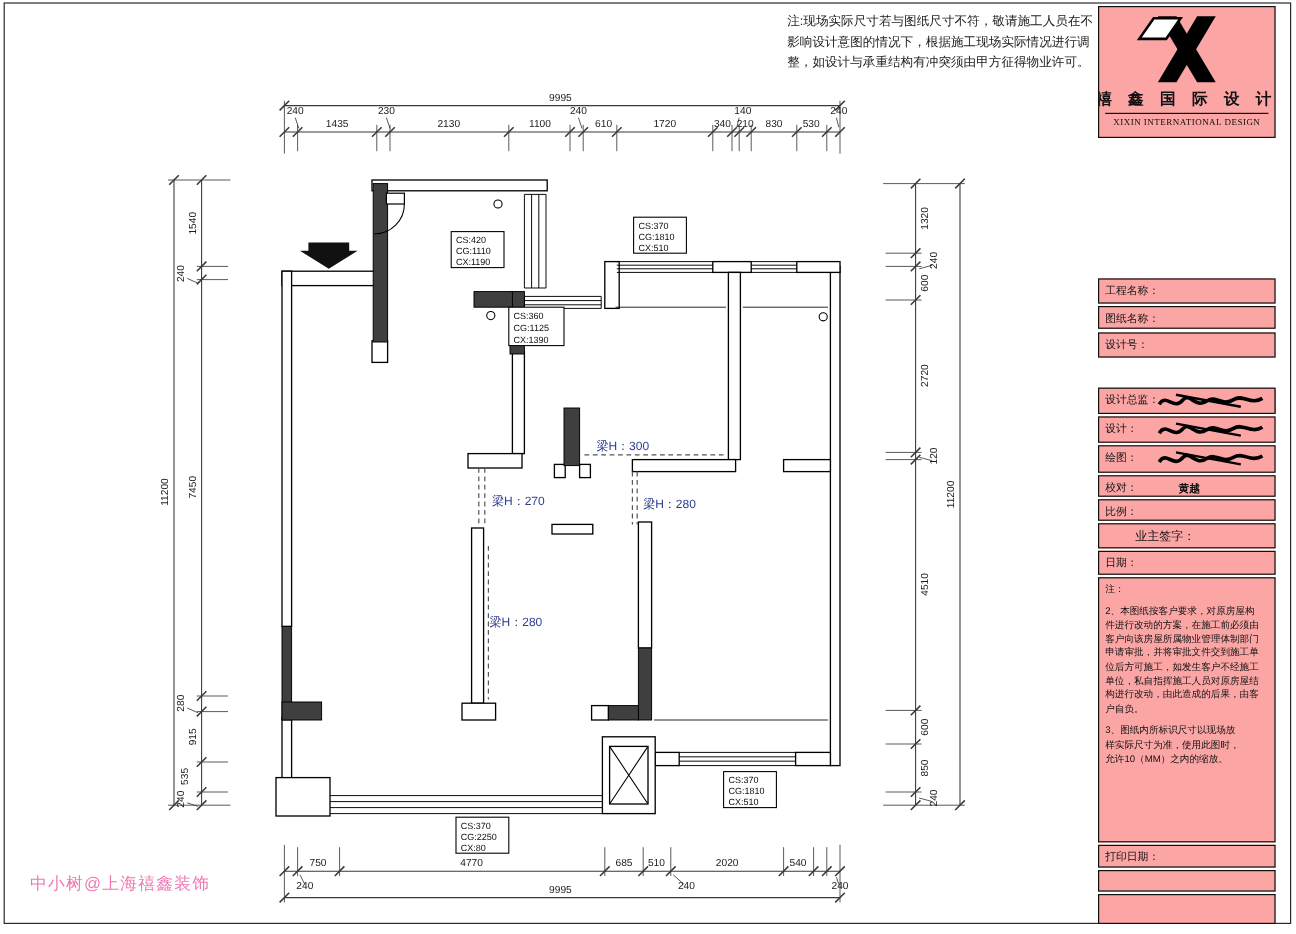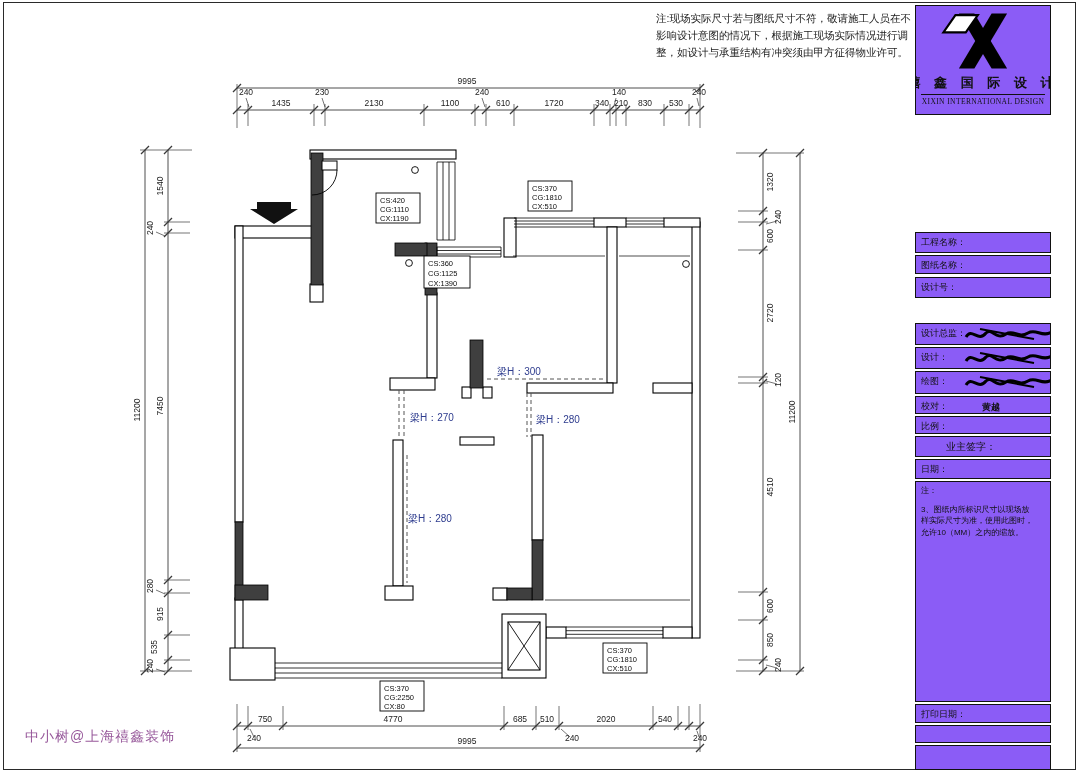--- a/index.html
+++ b/index.html
@@ -1,28 +1,28 @@
 <!DOCTYPE html>
 <html><head>
 <meta charset="utf-8">
 <style>
   html,body{margin:0;padding:0;background:#fff;}
   #page{position:relative;width:1080px;height:778px;background:#fff;overflow:hidden;
         font-family:"Liberation Sans","DejaVu Sans",sans-serif;color:#111;}
   #frame{position:absolute;left:3px;top:2px;width:1073px;height:768px;border:1px solid #2a2a2a;box-sizing:border-box;}
   #topnote{position:absolute;left:656px;top:10px;font-size:10.5px;line-height:1.62;white-space:pre;color:#1b1b1b;}
-  #watermark{position:absolute;left:25px;top:728px;font-size:14px;color:#701a75;opacity:.75;letter-spacing:1px;}
+  #watermark{position:absolute;left:25px;top:728px;font-size:14px;color:#ec4899;opacity:.75;letter-spacing:1px;}
   #plan{position:absolute;left:0;top:0;}
   svg text{font-family:"Liberation Sans","DejaVu Sans",sans-serif;}
   .dimtxt{font-size:8.5px;fill:#1c1c1c;text-anchor:middle;}
   .boxtxt{font-size:7.5px;fill:#0d0d0d;}
   .beamtxt{font-size:10px;fill:#2e3c8e;}
   
   #titleblock{position:absolute;left:913px;top:2px;width:160px;height:768px;}
-  .tb-row{position:absolute;left:2px;width:136px;border:1px solid #111;background:#8b5cf6;box-sizing:border-box;
+  .tb-row{position:absolute;left:2px;width:148px;border:1px solid #111;background:#fca5a5;box-sizing:border-box;
           font-size:9px;padding:3px 5px;overflow:hidden;}
   .tb-logo{display:flex;flex-direction:column;align-items:center;justify-content:flex-start;padding-top:4px;}
   .cn-name{font-size:13px;letter-spacing:5px;font-weight:bold;margin-top:2px;white-space:nowrap;}
   .en-name{font-family:"Liberation Serif","DejaVu Serif",serif;font-size:7.5px;letter-spacing:.4px;margin-top:2px;
            border-top:1px solid #111;width:100%;text-align:center;padding-top:2px;}
   .cred-line{text-align:center;font-size:9.5px;line-height:18px;white-space:nowrap;}
   .f11{font-size:11px;}
   .f10{font-size:10px;}
   .sig{position:absolute;left:46px;top:0px;}
   .check-val{position:absolute;left:66px;top:4px;font-weight:bold;font-size:9px;}
@@ -261,20 +261,28 @@
     <div class="tb-row" style="top:394px;height:18px;">
       <span>校对：</span>
       <span class="check-val">黄越</span>
     </div>
     <div class="tb-row" style="top:414px;height:18px;">比例：</div>
     <div class="tb-row f10" style="top:434px;height:21px;padding-left:30px;">业主签字：</div>
     <div class="tb-row" style="top:457px;height:20px;">日期：</div>
 
     <div class="tb-row tb-notes" style="top:479px;height:221px;">
       <p class="notes-head">注：</p>
+      <p>2、本图纸按客户要求，对原房屋构
+件进行改动的方案，在施工前必须由
+客户向该房屋所属物业管理体制部门
+申请审批，并将审批文件交到施工单
+位后方可施工，如发生客户不经施工
+单位，私自指挥施工人员对原房屋结
+构进行改动，由此造成的后果，由客
+户自负。</p>
       <p>3、图纸内所标识尺寸以现场放
 样实际尺寸为准，使用此图时，
 允许10（MM）之内的缩放。</p>
     </div>
 
     <div class="tb-row" style="top:702px;height:19px;">打印日期：</div>
     <div class="tb-row" style="top:723px;height:18px;"></div>
     <div class="tb-row" style="top:743px;height:25px;"></div>
   </div>
 </div>

